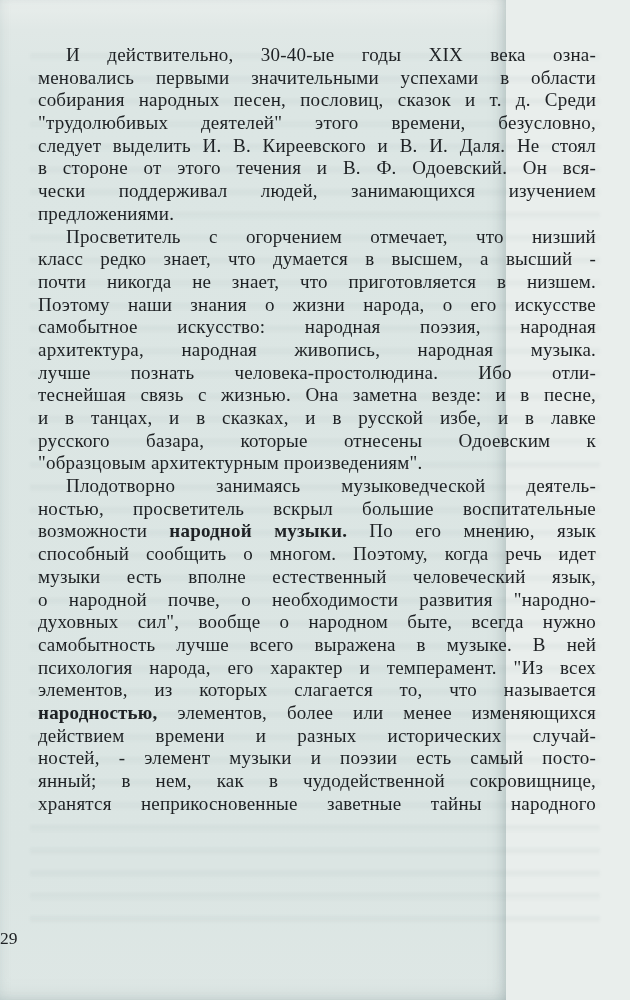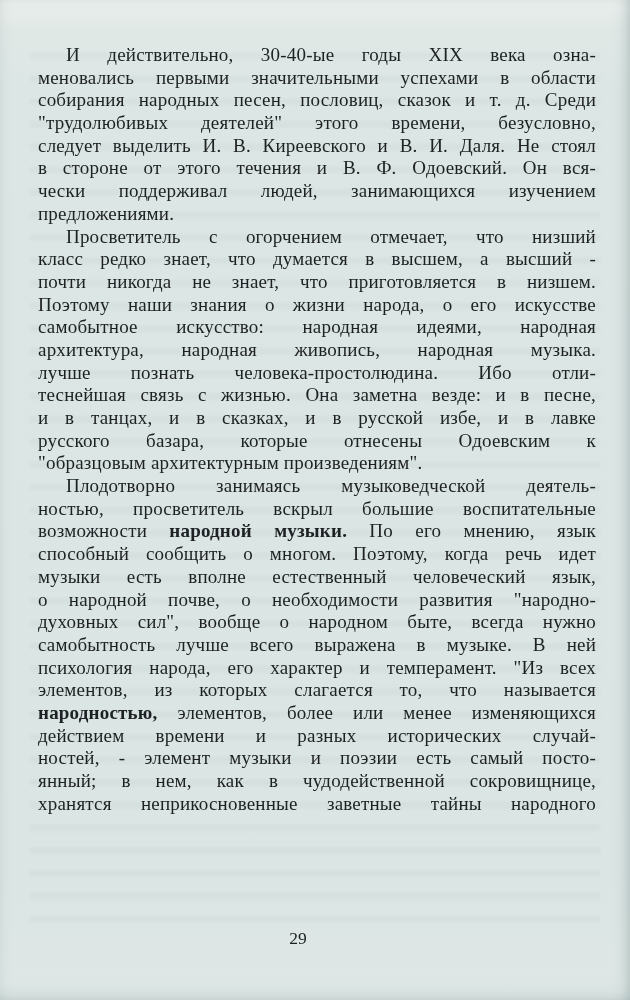--- a/index.html
+++ b/index.html
@@ -6,21 +6,21 @@
   * { margin:0; padding:0; box-sizing:border-box; }
   html, body { width:630px; height:1000px; }
   body {
     position:relative;
     overflow:hidden;
     font-family:"Liberation Serif","DejaVu Serif",serif;
     background:#e9eeec;
   }
   .page {
     position:absolute; inset:0;
-    width:630px; height:1000px;
+    width:506px; height:1000px;
     background:linear-gradient(180deg, #e9eeec 0px, #e0e8e6 30px, #dce6e4 90px, #dbe5e3 870px, #dee7e5 1000px);
     box-shadow:
       inset -10px 0 16px -10px rgba(120,142,144,0.55),
       inset 6px 0 14px -10px rgba(150,168,168,0.35),
       inset 0 -12px 22px -16px rgba(120,142,144,0.4);
   }
   
   .bleed {
     position:absolute; left:30px; top:40px; width:570px; height:890px;
     background:repeating-linear-gradient(
@@ -51,21 +51,20 @@
     content:"";
     display:inline-block;
     width:100%;
     height:0;
   }
   .line.indent { text-indent:28px; }
   .bold { font-weight:bold; }
   .page-number {
     position:absolute;
     top:928px; left:0; width:596px;
-    text-align:center;
     font-size:17.5px;
     color:var(--ink, #1e2124);
   }
 </style>
 </head>
 <body>
 
 <div class="page">
   <div class="bleed"></div>
   <main class="text-block">
@@ -74,21 +73,21 @@
       <div class="line"><span>собирания народных песен, пословиц, сказок и т. д. Среди</span></div>
       <div class="line"><span>"трудолюбивых деятелей" этого времени, безусловно,</span></div>
       <div class="line"><span>следует выделить И. В. Киреевского и В. И. Даля. Не стоял</span></div>
       <div class="line"><span>в стороне от этого течения и В. Ф. Одоевский. Он вся-</span></div>
       <div class="line"><span>чески поддерживал людей, занимающихся изучением</span></div>
       <div class="line para-end"><span>предложениями.</span></div>
       <div class="line indent"><span>Просветитель с огорчением отмечает, что низший</span></div>
       <div class="line"><span>класс редко знает, что думается в высшем, а высший -</span></div>
       <div class="line"><span>почти никогда не знает, что приготовляется в низшем.</span></div>
       <div class="line"><span>Поэтому наши знания о жизни народа, о его искусстве</span></div>
-      <div class="line"><span>самобытное искусство: народная идеями, народная</span></div>
+      <div class="line"><span>самобытное искусство: народная поэзия, народная</span></div>
       <div class="line"><span>архитектура, народная живопись, народная музыка.</span></div>
       <div class="line"><span>лучше познать человека-простолюдина. Ибо отли-</span></div>
       <div class="line"><span>теснейшая связь с жизнью. Она заметна везде: и в песне,</span></div>
       <div class="line"><span>и в танцах, и в сказках, и в русской избе, и в лавке</span></div>
       <div class="line"><span>русского базара, которые отнесены Одоевским к</span></div>
       <div class="line para-end"><span>"образцовым архитектурным произведениям".</span></div>
       <div class="line indent"><span>Плодотворно занимаясь музыковедческой деятель-</span></div>
       <div class="line"><span>ностью, просветитель вскрыл большие воспитательные</span></div>
       <div class="line"><span>возможности </span><span class="bold">народной музыки.</span><span> По его мнению, язык</span></div>
       <div class="line"><span>способный сообщить о многом. Поэтому, когда речь идет</span></div>

